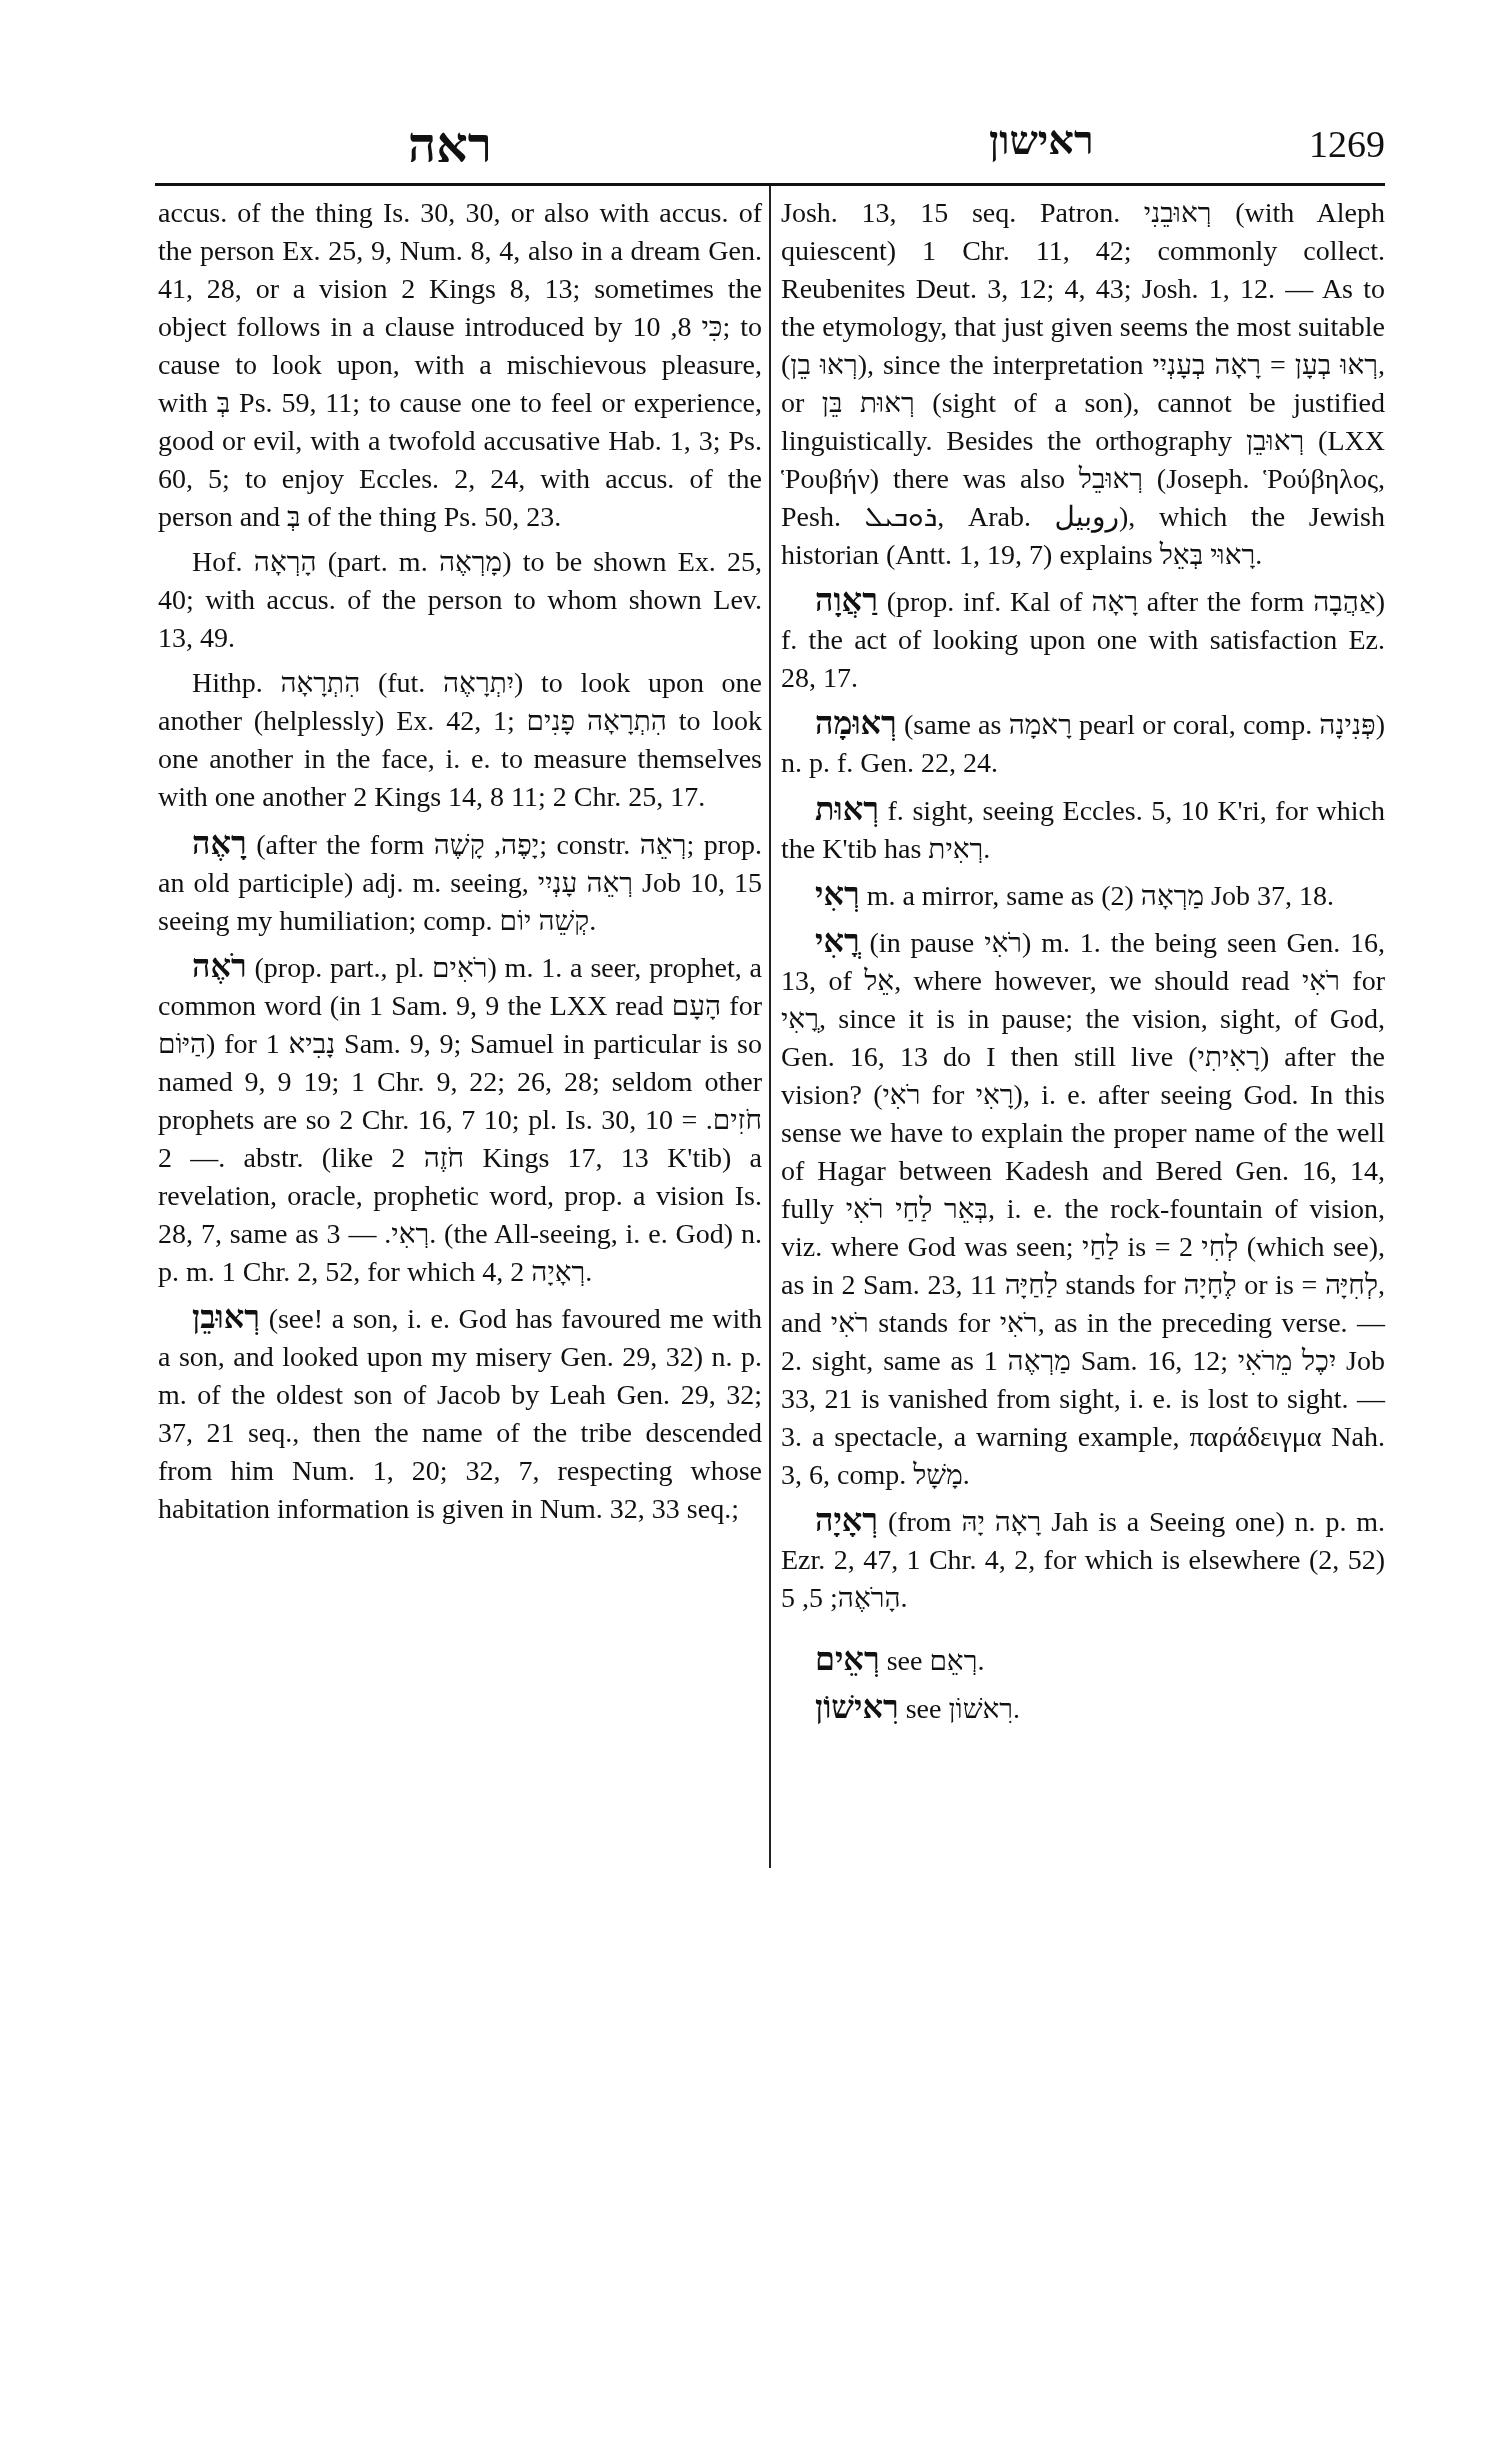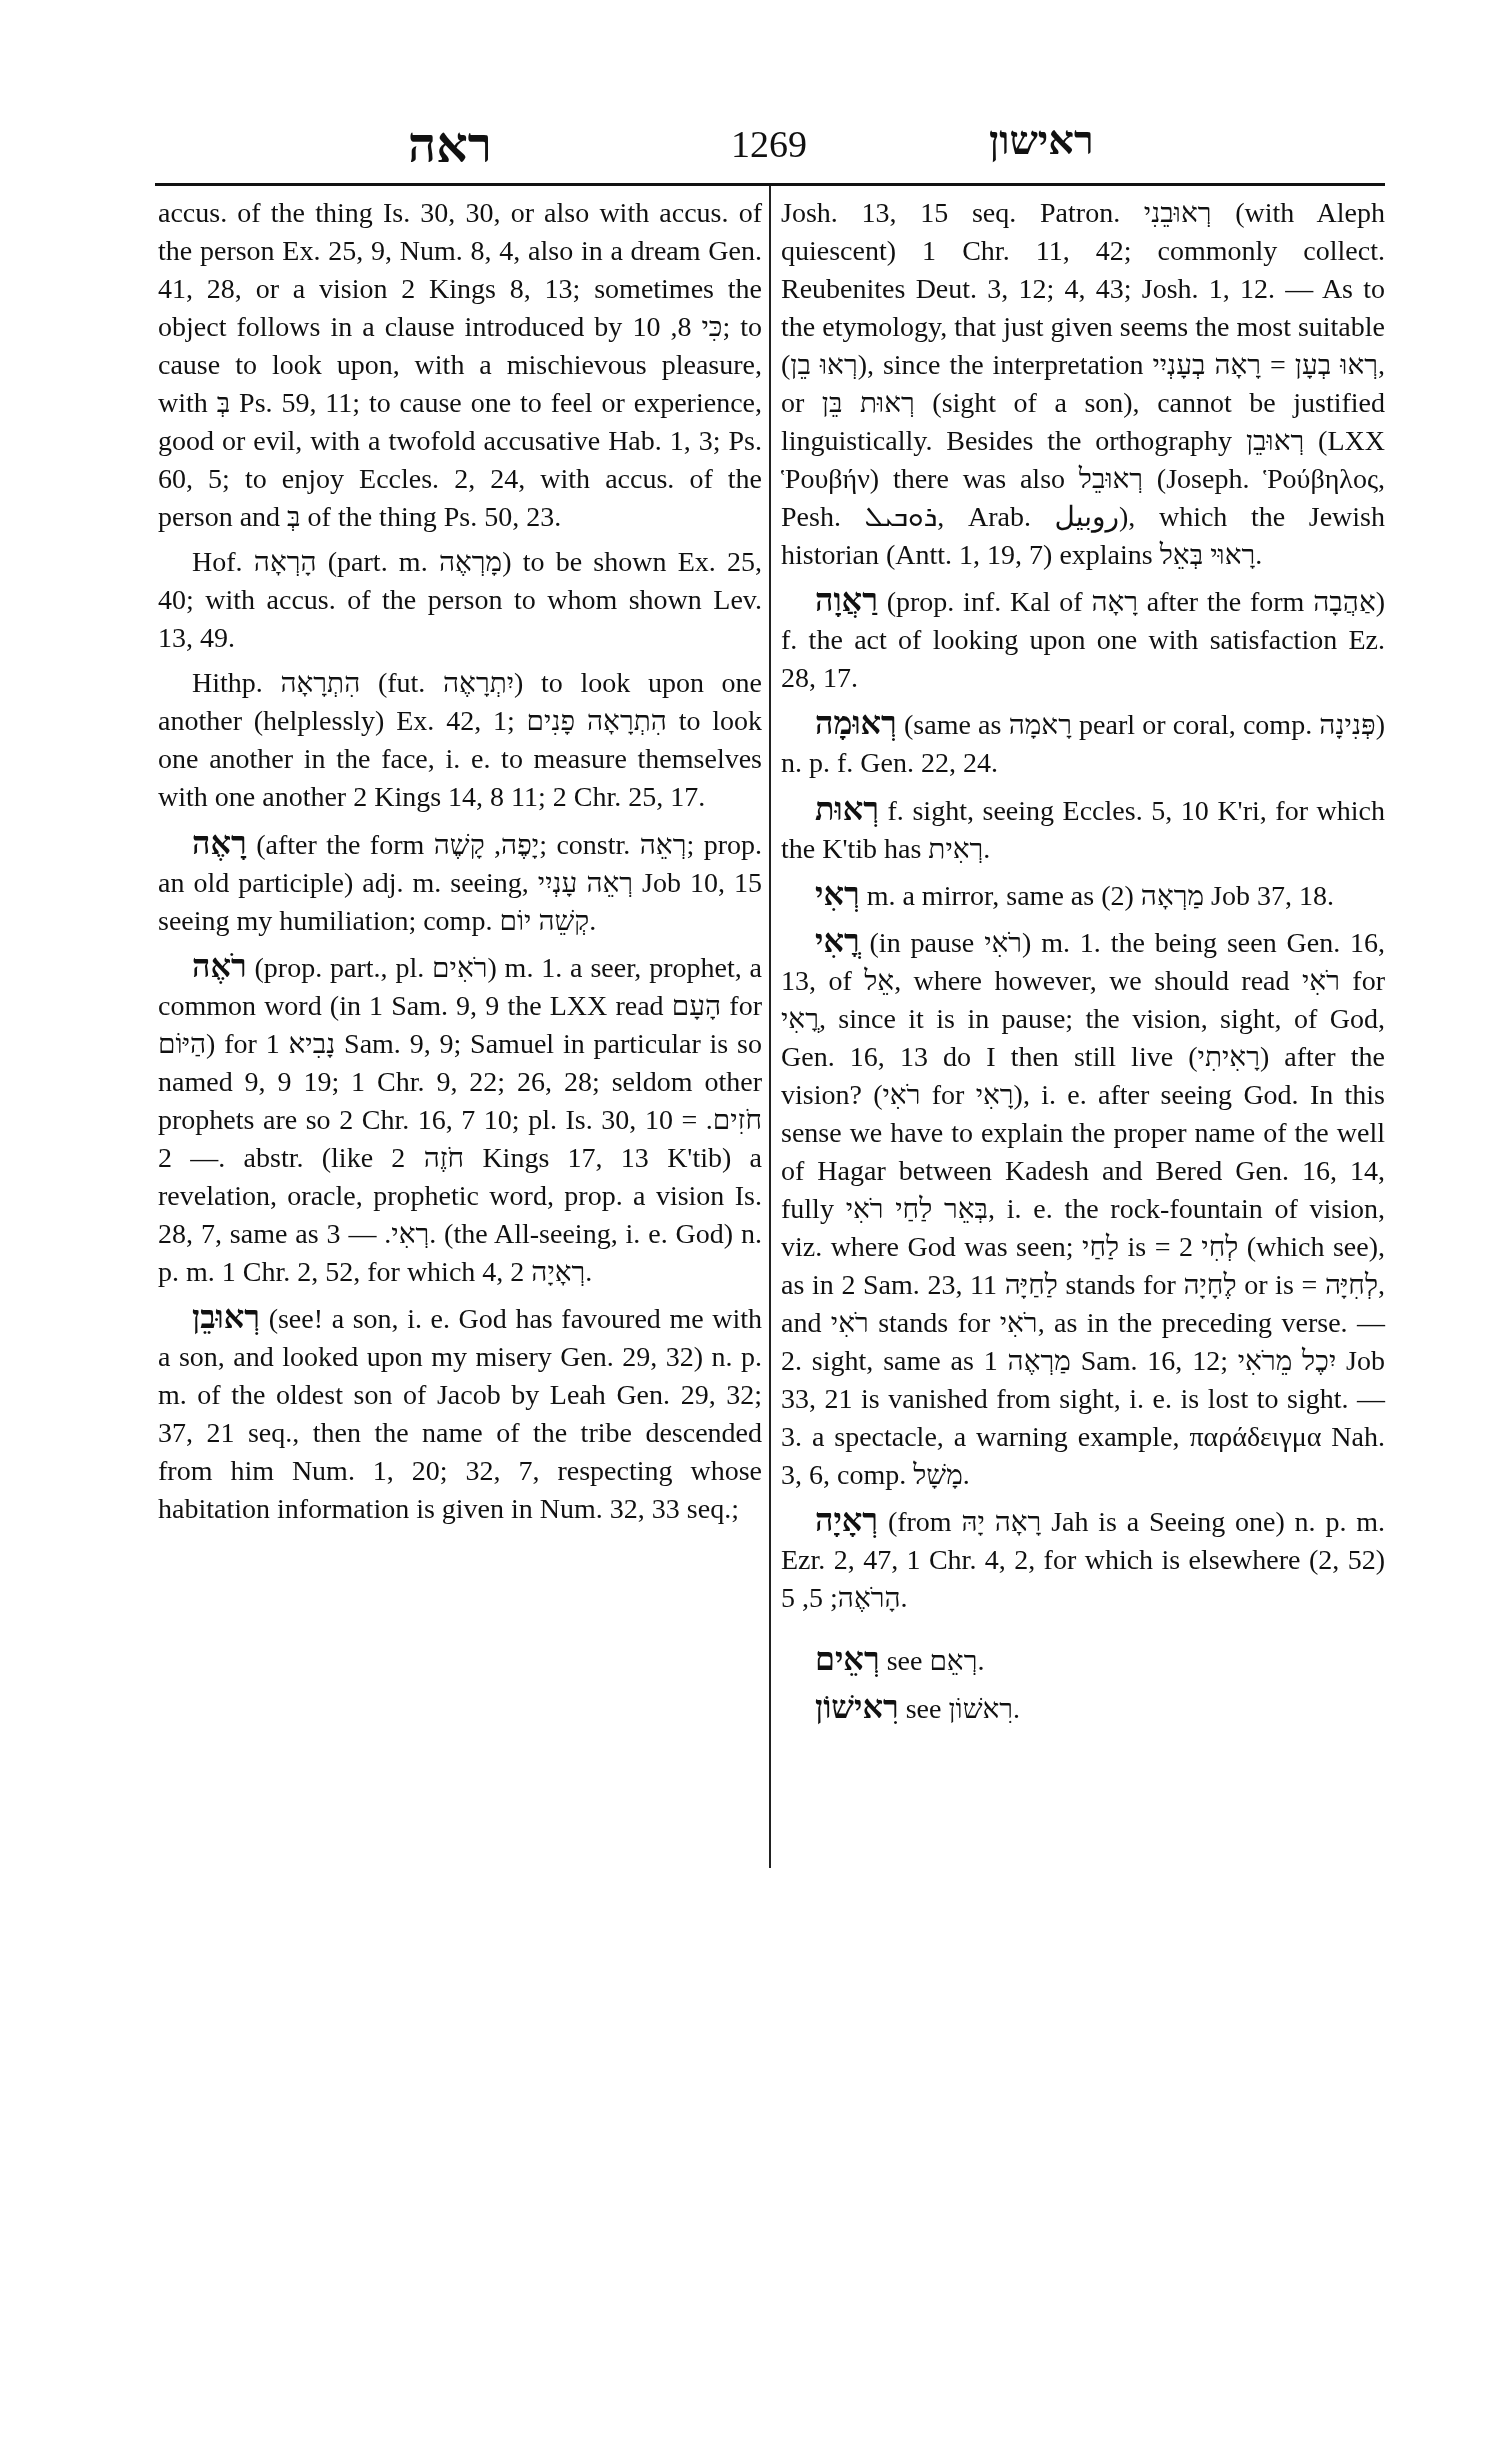--- a/index.html
+++ b/index.html
@@ -1,20 +1,20 @@
 <!DOCTYPE html>
 <html style="font-size:14.4px"><head>
 <meta charset="utf-8">
 <style>
   html, body { margin: 0; padding: 0; background: #ffffff; }
   body { width: 1512px; height: 2450px; position: relative; overflow: hidden;
          font-family: "Liberation Serif", "DejaVu Serif", serif; color: #111; }
   .header { position: absolute; top: 117px; left: 153px; width: 1232px; height: 63px; }
   .hdr-left { position: absolute; left: 255px; top: 0; font-size: 49px; font-weight: bold; direction: rtl; font-family: Liberation Serif, serif; }
-  .hdr-num { position: absolute; left: 0; right: 0; text-align: center; top: 5.4px; font-size: 38px; }
+  .hdr-num { position: absolute; left: 0; right: 0; text-align: right; top: 5.4px; font-size: 38px; }
   .hdr-right { position: absolute; left: 836px; top: 0; font-size: 40px; font-weight: bold; direction: rtl; }
   .rule { position: absolute; top: 183px; left: 155px; width: 1230px; height: 2.7px; background: #111; }
   .divider { position: absolute; top: 186px; left: 769px; width: 1.8px; height: 1682px; background: #222; }
   .col { position: absolute; top: 194px; width: 604px; font-size: 28px; line-height: 38px;
          text-align: justify; hyphens: manual; }
   .col.left { left: 158px; }
   .col.right { left: 781px; }
   .entry { margin: 0 0 7.2px 0; }
   .entry.cont { text-indent: 0; }
   .entry.ind { text-indent: 34px; }

